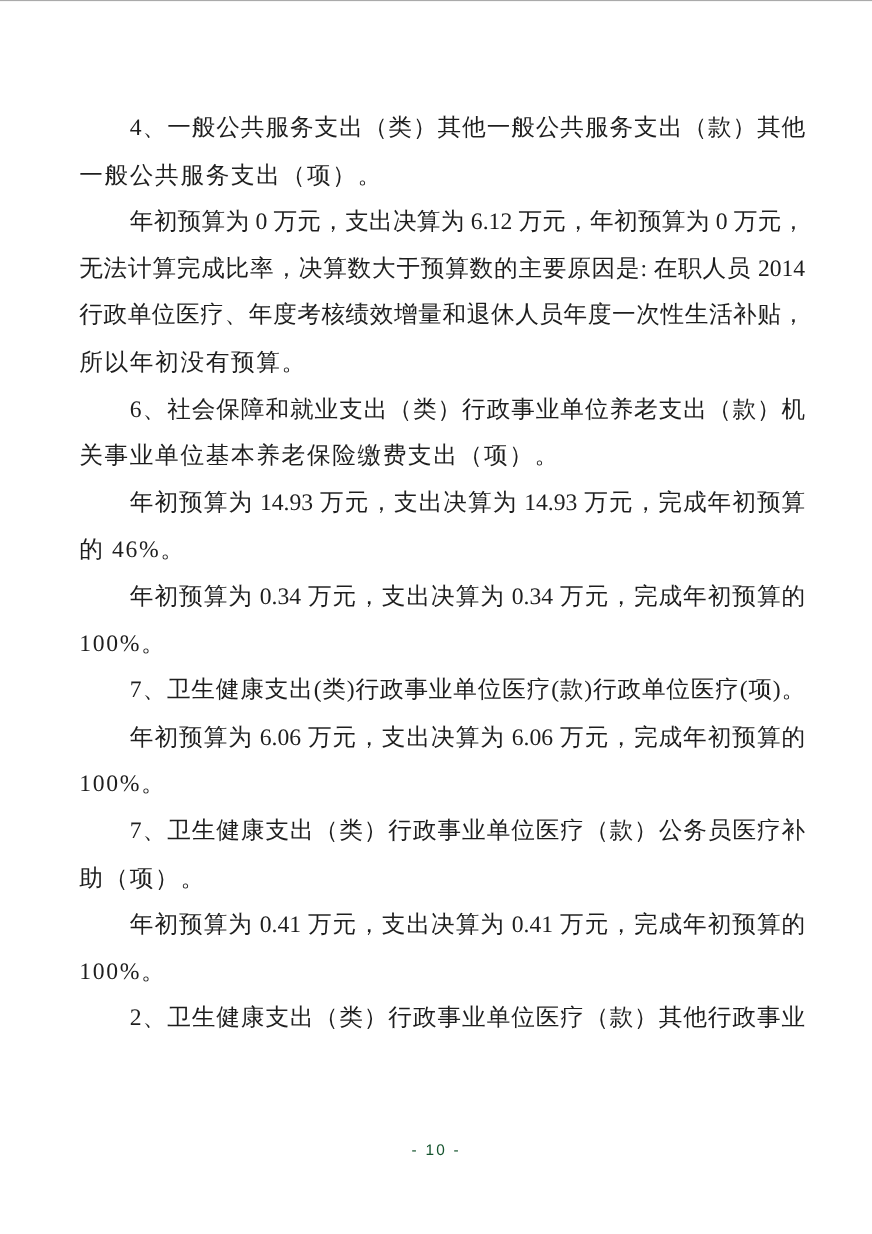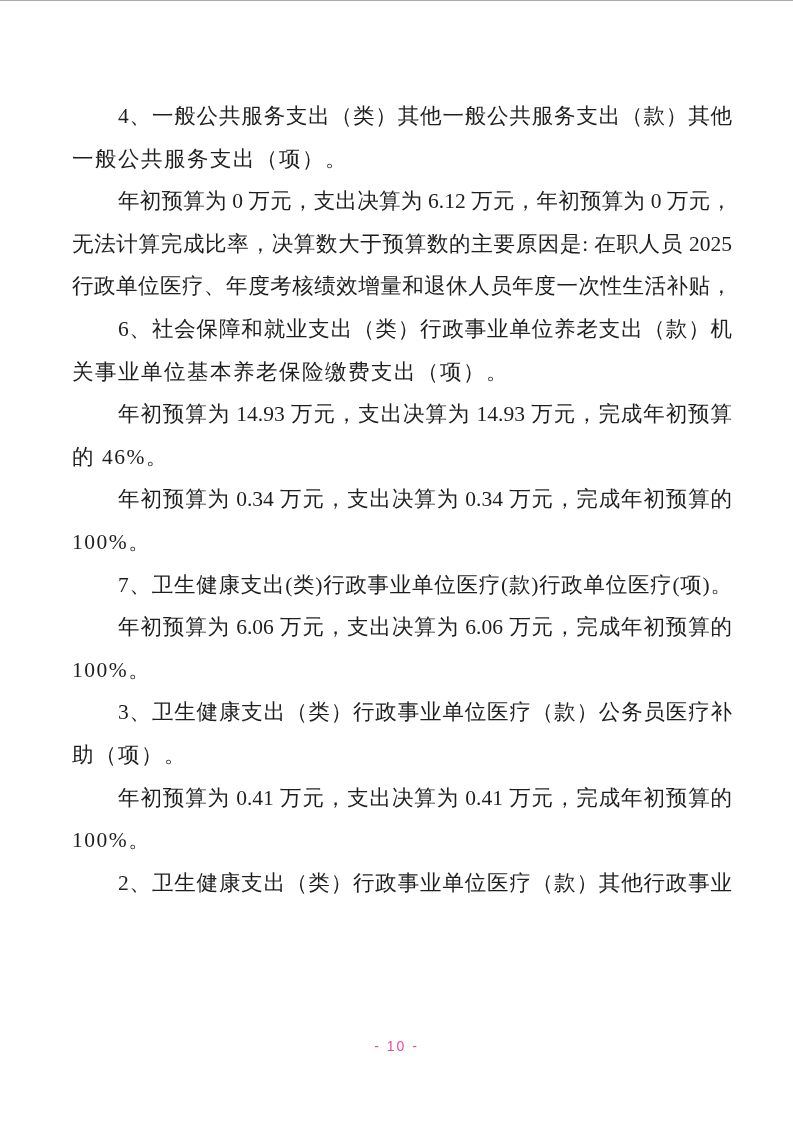--- a/index.html
+++ b/index.html
@@ -52,38 +52,39 @@
     position: absolute;
     left: 0;
     top: 1036px;
     width: 793px;
     text-align: center;
   }
   .page-number {
     font-family: "Liberation Sans", "DejaVu Sans", sans-serif;
     font-size: 14px;
     letter-spacing: 2px;
-    color: #ec4899;
+    color: #14532d;
   }
 </style>
 </head>
 <body>
 
 <div class="page">
   <main class="content">
 
     <section class="para">
       <p class="ln indent just">4、一般公共服务支出（类）其他一般公共服务支出（款）其他</p>
       <p class="ln">一般公共服务支出（项）。</p>
     </section>
 
     <section class="para">
       <p class="ln indent just">年初预算为 0 万元，支出决算为 6.12 万元，年初预算为 0 万元，</p>
-      <p class="ln just">无法计算完成比率，决算数大于预算数的主要原因是: 在职人员 2025</p>
+      <p class="ln just">无法计算完成比率，决算数大于预算数的主要原因是: 在职人员 2014</p>
       <p class="ln just">行政单位医疗、年度考核绩效增量和退休人员年度一次性生活补贴，</p>
+      <p class="ln">所以年初没有预算。</p>
     </section>
 
     <section class="para">
       <p class="ln indent just">6、社会保障和就业支出（类）行政事业单位养老支出（款）机</p>
       <p class="ln">关事业单位基本养老保险缴费支出（项）。</p>
     </section>
 
     <section class="para">
       <p class="ln indent just">年初预算为 14.93 万元，支出决算为 14.93 万元，完成年初预算</p>
       <p class="ln">的 46%。</p>
@@ -98,21 +99,21 @@
     <section class="para">
       <p class="ln indent just">7、卫生健康支出(类)行政事业单位医疗(款)行政单位医疗(项)。</p>
     </section>
 
     <section class="para">
       <p class="ln indent just">年初预算为 6.06 万元，支出决算为 6.06 万元，完成年初预算的</p>
       <p class="ln">100%。</p>
     </section>
 
     <section class="para">
-      <p class="ln indent just">3、卫生健康支出（类）行政事业单位医疗（款）公务员医疗补</p>
+      <p class="ln indent just">7、卫生健康支出（类）行政事业单位医疗（款）公务员医疗补</p>
       <p class="ln">助（项）。</p>
     </section>
 
     <section class="para">
       <p class="ln indent just">年初预算为 0.41 万元，支出决算为 0.41 万元，完成年初预算的</p>
       <p class="ln">100%。</p>
     </section>
 
     <section class="para">
       <p class="ln indent just">2、卫生健康支出（类）行政事业单位医疗（款）其他行政事业</p>

